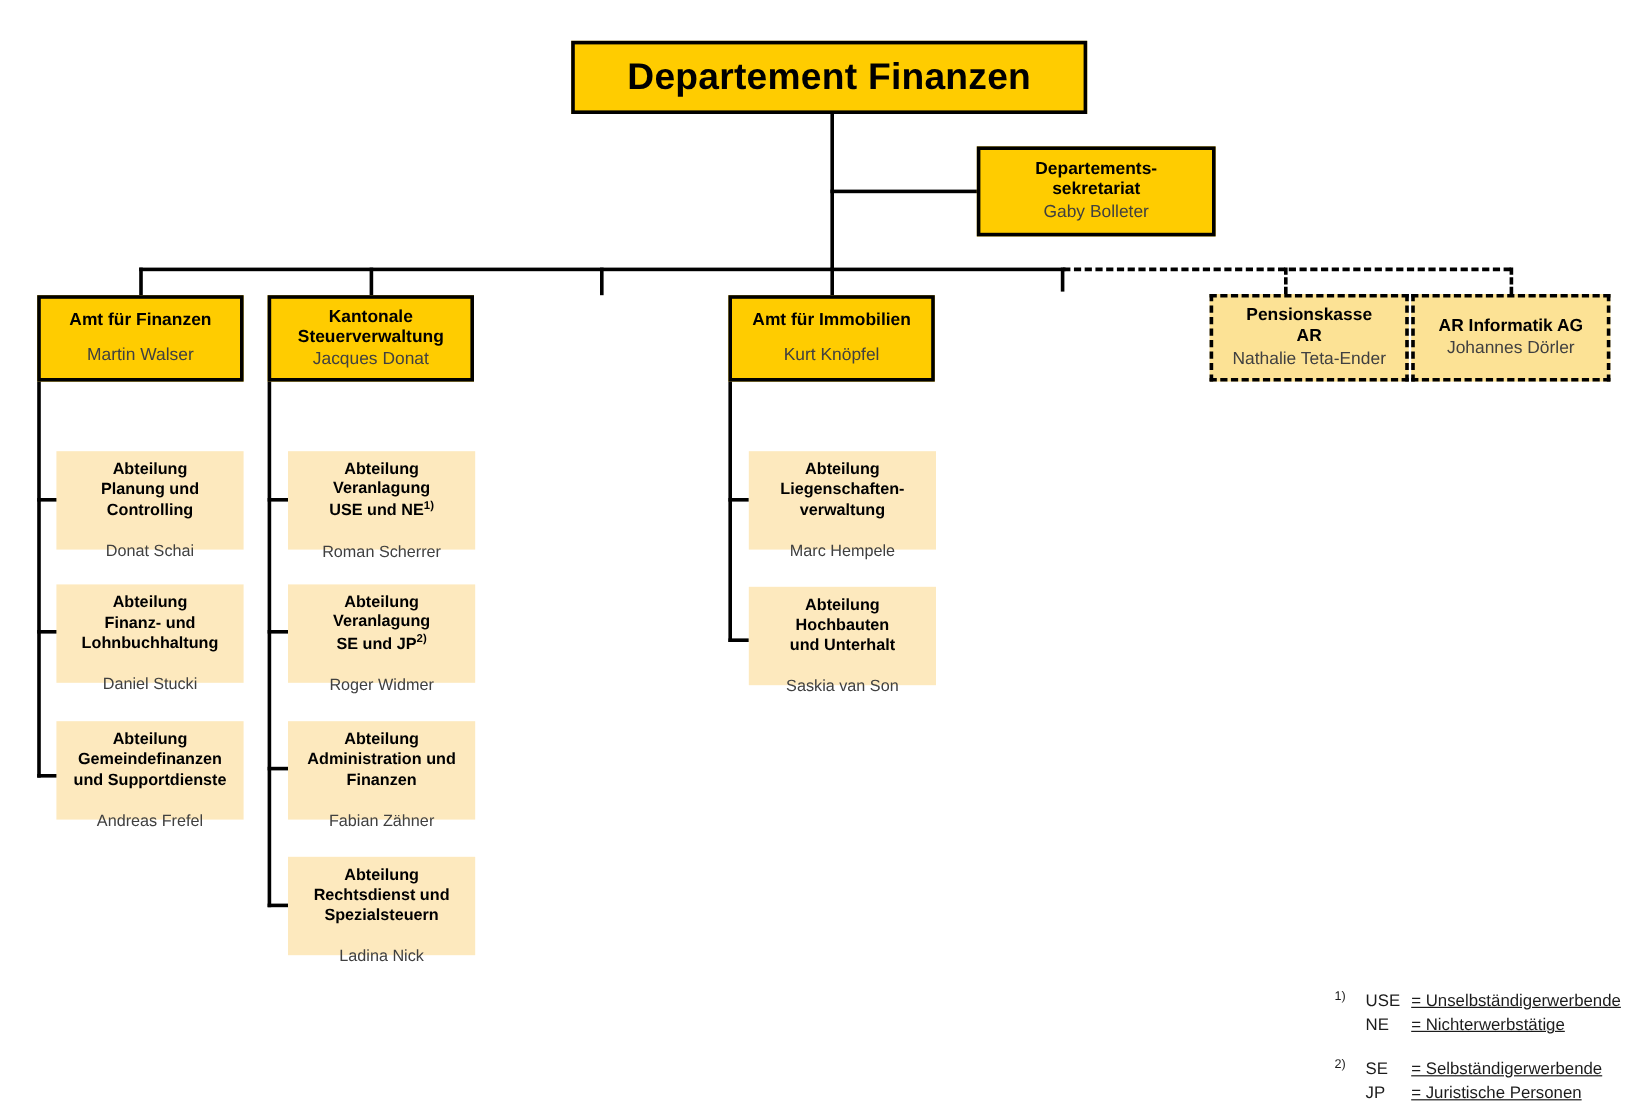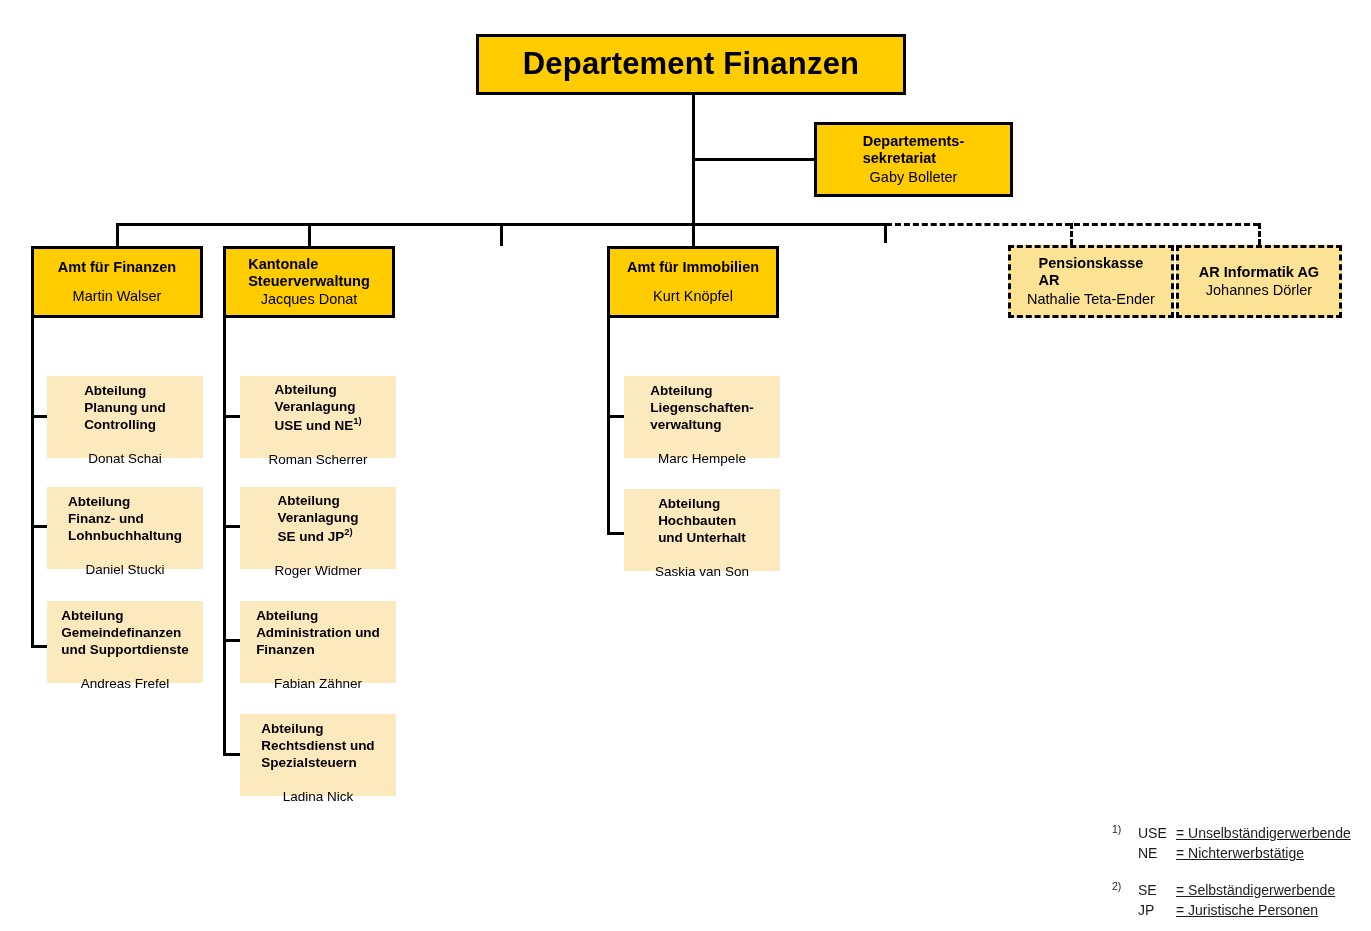--- a/index.html
+++ b/index.html
@@ -16,35 +16,35 @@
     width: 1371px;
     height: 931px;
     background: #ffffff;
     overflow: hidden;
   }
 
   
   .box {
     position: absolute;
     box-sizing: border-box;
-    text-align: left;
+    text-align: center;
     color: #000000;
     display: flex;
     flex-direction: column;
     align-items: center;
     justify-content: center;
     line-height: 1.18;
   }
   .box .title {
     font-weight: bold;
     color: #000000;
     white-space: pre-line;
   }
   .box .person {
-    color: #000000;
+    color: #404040;
     font-weight: normal;
     white-space: pre-line;
   }
 
   
   .root {
     background: #FFCC00;
     border: 3px solid #000000;
     font-size: 31px;
   }

